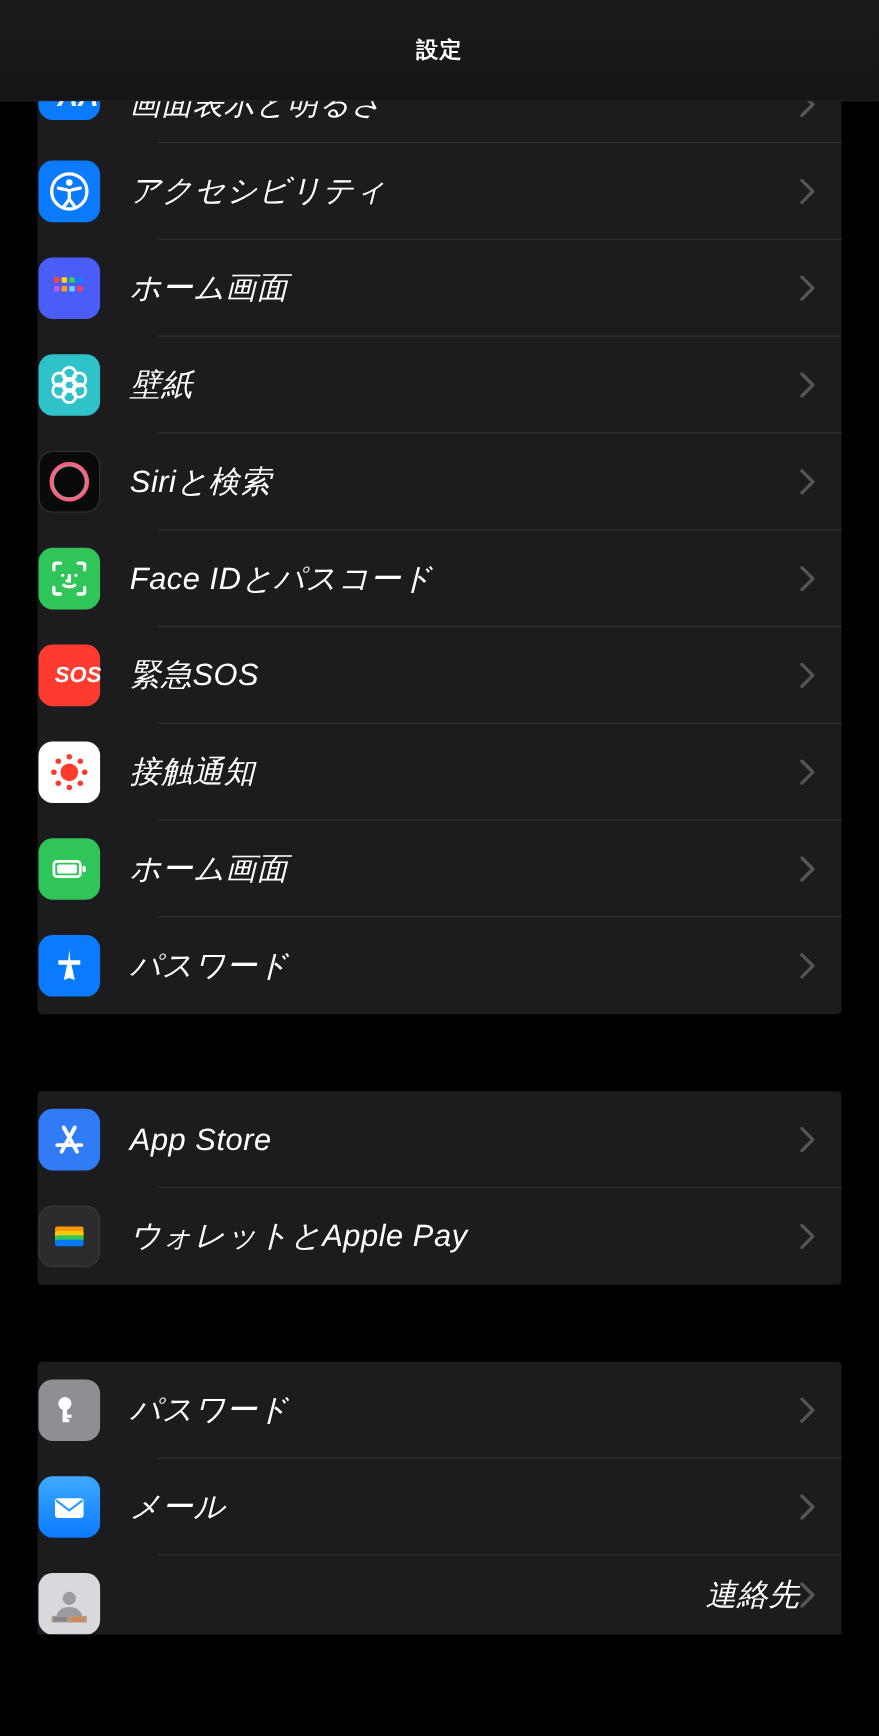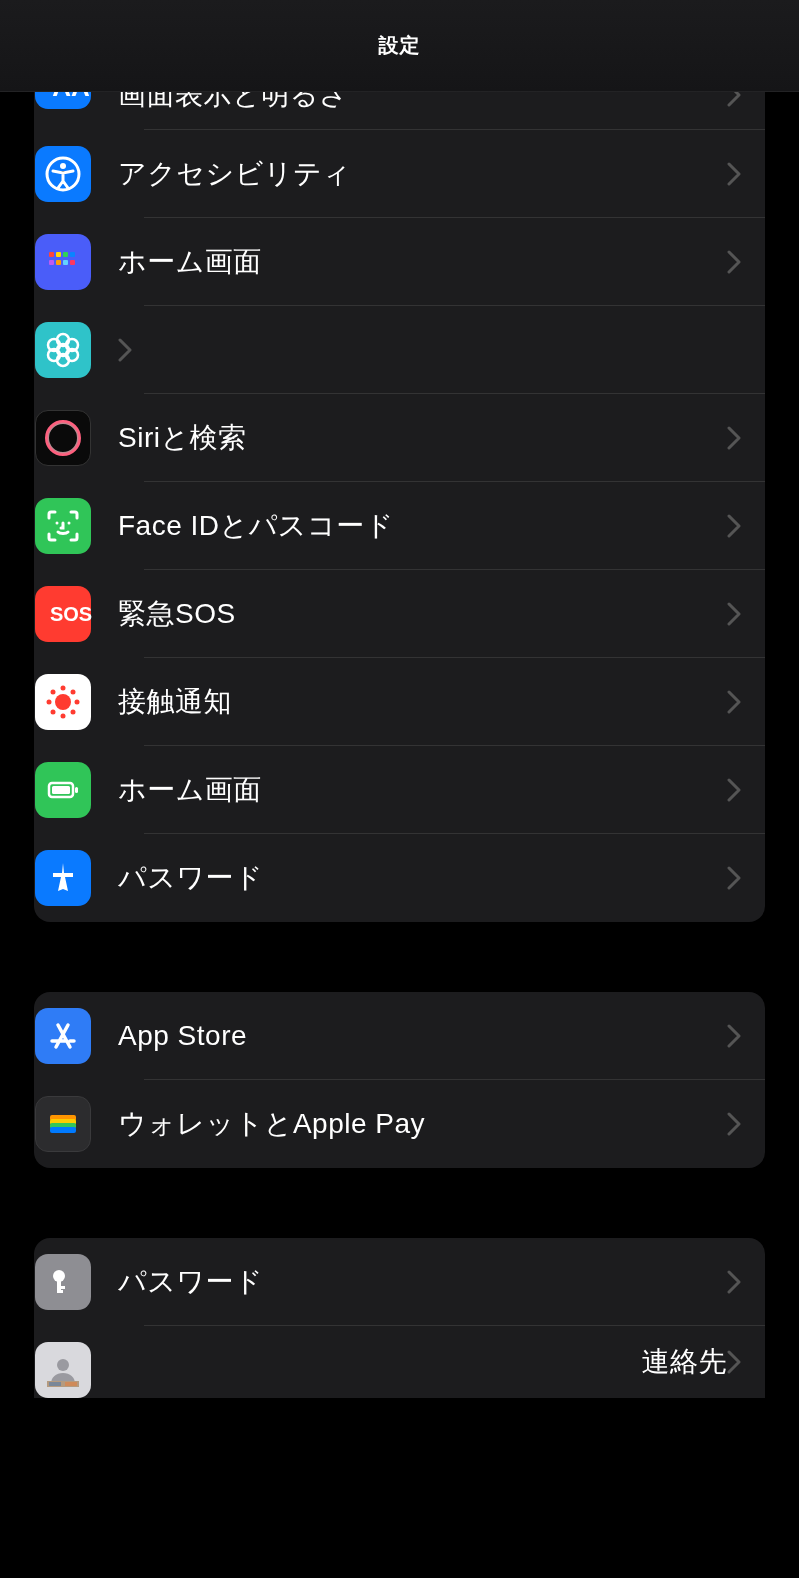--- a/index.html
+++ b/index.html
@@ -13,26 +13,26 @@
   .header {
     position:fixed; top:0; left:0; right:0;
     width:799px; height:92px;
     background:linear-gradient(#1b1b1d,#151517);
     display:flex; align-items:center; justify-content:center;
     z-index:10;
     border-bottom:1px solid rgba(255,255,255,0.04);
   }
   .header h1 { font-size:20px; font-weight:600; letter-spacing:1px; }
 
-  .scroll { padding-top:60px; padding-bottom:20px; }
+  .scroll { padding-top:60px; padding-bottom:20px;font-style:italic; }
 
   .group {
     background:#1c1c1e;
     margin:0 34px 70px 34px;
-    border-radius:16px;
+    border-radius:4px;
     overflow:hidden;
   }
   .group.first { border-top-left-radius:0; border-top-right-radius:0; margin-top:0; }
 
   .row {
     display:flex; align-items:center;
     min-height:88px;
     padding:0 24px 0 0;
     position:relative;
     cursor:pointer;
@@ -155,20 +155,21 @@
                 <circle cx="20" cy="10" r="6"></circle>
                 <circle cx="20" cy="30" r="6"></circle>
                 <circle cx="11" cy="15" r="6"></circle>
                 <circle cx="29" cy="15" r="6"></circle>
                 <circle cx="11" cy="25" r="6"></circle>
                 <circle cx="29" cy="25" r="6"></circle>
               </g>
             </svg>
       </div>
         </div>
+      <span class="label">壁紙</span>
       <span class="chev">
           <svg viewBox="0 0 14 24" fill="none">
             <path d="M2 2l10 10L2 22" stroke="currentColor" stroke-width="3" stroke-linecap="round" stroke-linejoin="round"></path>
           </svg>
         </span>
       <div class="sep"></div>
     </div>
 
     <div class="row">
       <div class="lead">
@@ -347,20 +348,37 @@
         </div>
       <span class="label">パスワード</span>
       <span class="chev">
           <svg viewBox="0 0 14 24" fill="none">
             <path d="M2 2l10 10L2 22" stroke="currentColor" stroke-width="3" stroke-linecap="round" stroke-linejoin="round"></path>
           </svg>
         </span>
       <div class="sep"></div>
     </div>
 
+    <div class="row">
+      <div class="lead">
+          <div class="icon-wrap" style="background:linear-gradient(#3fa9ff,#0a7aff);">
+        <svg width="38" height="38" viewBox="0 0 38 38">
+              <rect x="6" y="11" width="26" height="18" rx="3" fill="#fff"></rect>
+              <path d="M7 13l12 9 12-9" fill="none" stroke="#2f9bff" stroke-width="2"></path>
+            </svg>
+      </div>
+        </div>
+      <span class="label">メール</span>
+      <span class="chev">
+          <svg viewBox="0 0 14 24" fill="none">
+            <path d="M2 2l10 10L2 22" stroke="currentColor" stroke-width="3" stroke-linecap="round" stroke-linejoin="round"></path>
+          </svg>
+        </span>
+      <div class="sep"></div>
+    </div>
 
     <div class="row" style="min-height:70px;text-align:right;">
       <div class="lead">
           <div class="icon-wrap bg-lightgray" style="margin-bottom:0;">
         <svg width="40" height="40" viewBox="0 0 40 40">
               <circle cx="20" cy="15" r="6" fill="#9a9aa0"></circle>
               <path d="M8 34c0-7 5-11 12-11s12 4 12 11" fill="#9a9aa0"></path>
               <rect x="4" y="31" width="32" height="6" fill="#b49a7f"></rect>
               <rect x="6" y="32" width="12" height="4" fill="#7a8798"></rect>
               <rect x="22" y="32" width="12" height="4" fill="#cf8a5a"></rect>

